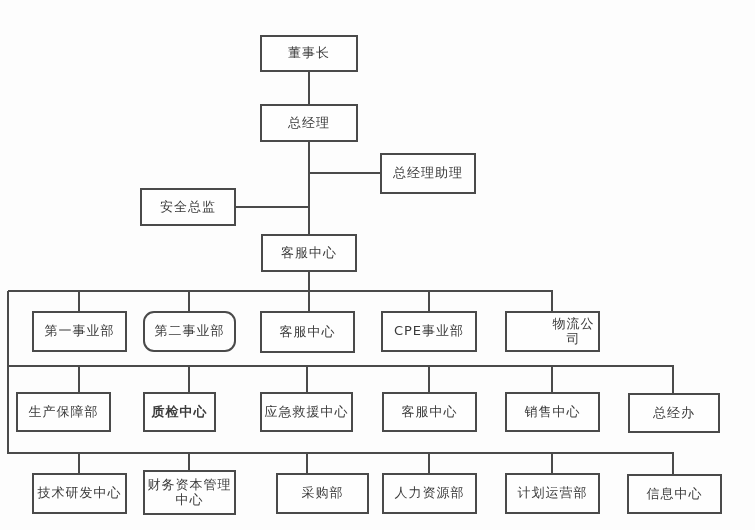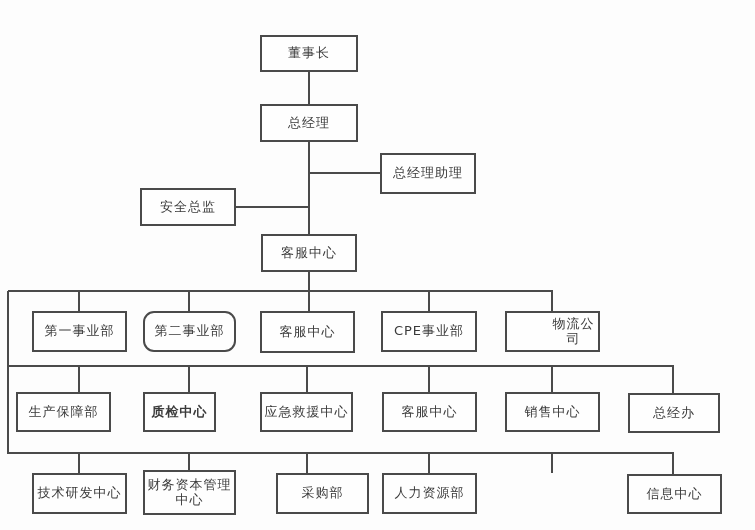--- a/index.html
+++ b/index.html
@@ -77,14 +77,15 @@
     <div class="node" style="left: 16px; top: 392px; width: 95px; height: 40px;">生产保障部</div>
     <div class="node" style="left: 143px; top: 392px; width: 73px; height: 40px; font-weight: bold;">质检中心</div>
     <div class="node" style="left: 260px; top: 392px; width: 93px; height: 40px;">应急救援中心</div>
     <div class="node" style="left: 382px; top: 392px; width: 95px; height: 40px;">客服中心</div>
     <div class="node" style="left: 505px; top: 392px; width: 95px; height: 40px;">销售中心</div>
     <div class="node" style="left: 628px; top: 393px; width: 92px; height: 40px;">总经办</div>
     <div class="node" style="left: 32px; top: 473px; width: 95px; height: 41px;">技术研发中心</div>
     <div class="node" style="left: 143px; top: 470px; width: 93px; height: 45px;">财务资本管理中心</div>
     <div class="node" style="left: 276px; top: 473px; width: 93px; height: 41px;">采购部</div>
     <div class="node" style="left: 382px; top: 473px; width: 95px; height: 41px;">人力资源部</div>
+    <div class="node" style="left: 505px; top: 473px; width: 95px; height: 41px;">计划运营部</div>
     <div class="node" style="left: 627px; top: 474px; width: 95px; height: 40px;">信息中心</div>
   </div>
 
 </body></html>

